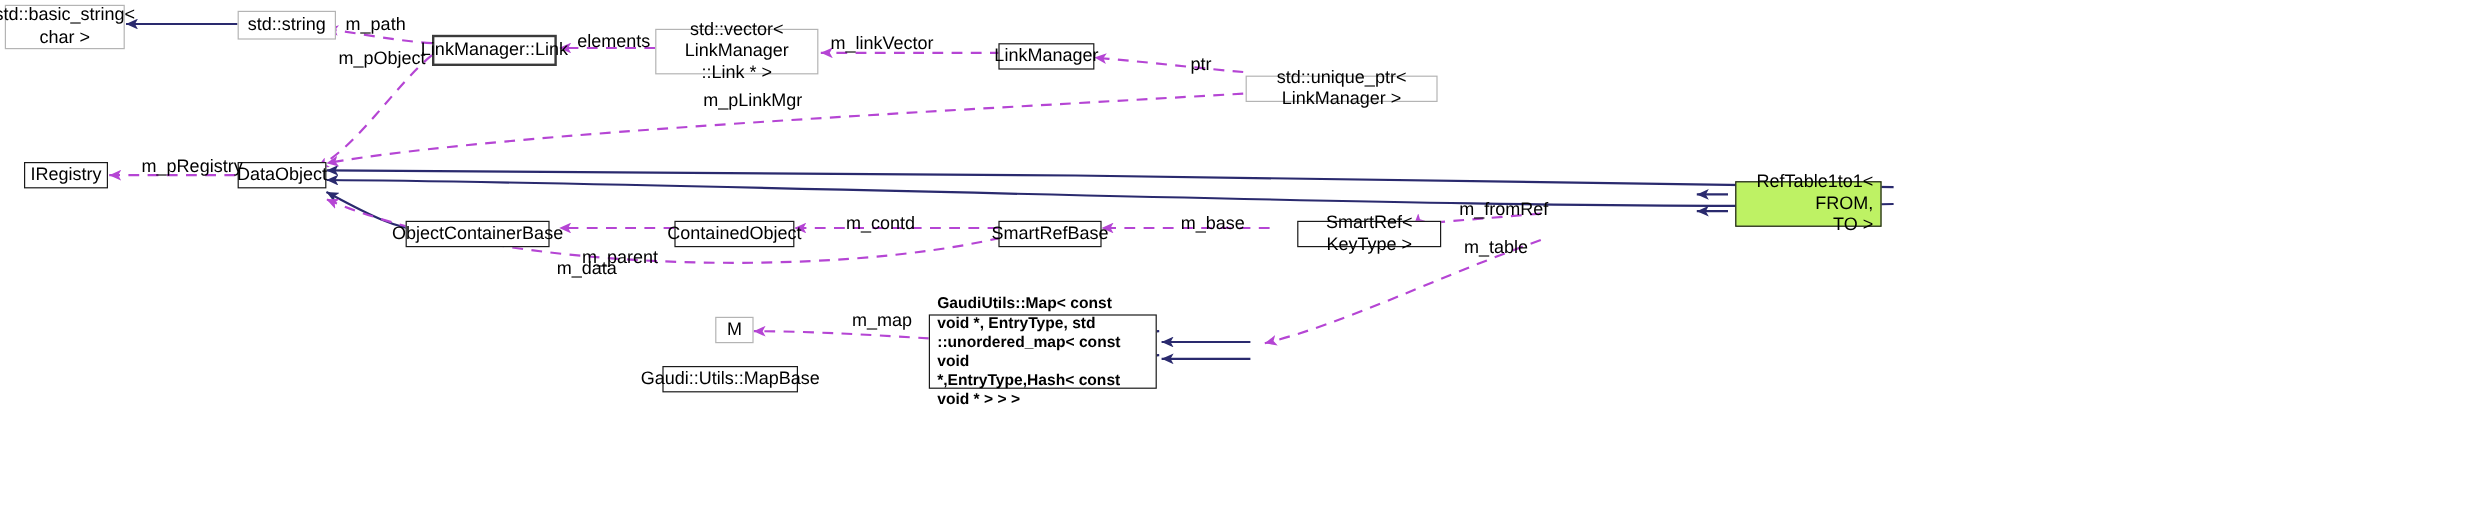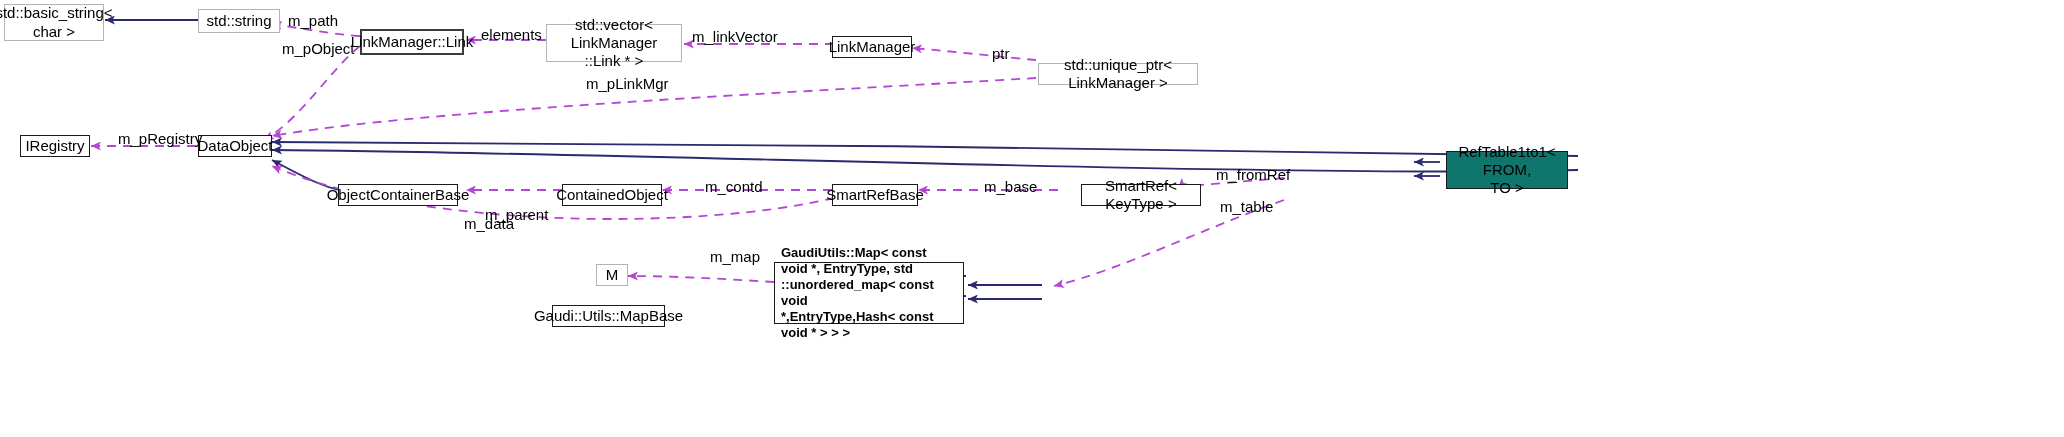--- a/index.html
+++ b/index.html
@@ -41,22 +41,23 @@
   .node.solid {
     border: 1.5px solid #1a1a1a;
   }
   .node.grey-border {
     border: 1.5px solid #b4b4b4;
   }
   .node.dark-border {
     border: 2px solid #3b3b3b;
   }
   .node.filled {
-    background: #0f766e;
+    background: #bef264;
     border: 1.5px solid #1a1a1a;
+    text-align: right;
   }
   .node.leftalign {
     justify-content: flex-start;
     text-align: left;
     font-weight: bold;
   }
   .edge-label {
     position: absolute;
     font-size: 15px;
     color: #000000;
@@ -170,15 +171,15 @@
   <div class="edge-label" style="left:705px; top:179px;">m_contd</div>
 
   <div class="edge-label" style="left:984px; top:179px;">m_base</div>
 
   <div class="edge-label" style="left:1216px; top:167px;">m_fromRef</div>
 
   <div class="edge-label" style="left:1220px; top:199px;">m_table</div>
 
   <div class="edge-label" style="left:464px; top:216px;">m_data</div>
 
-  <div class="edge-label" style="left:710px; top:249px;text-align:right;">m_map</div>
+  <div class="edge-label" style="left:710px; top:260px;text-align:right;">m_map</div>
 
 </div>
 
 </body></html>

